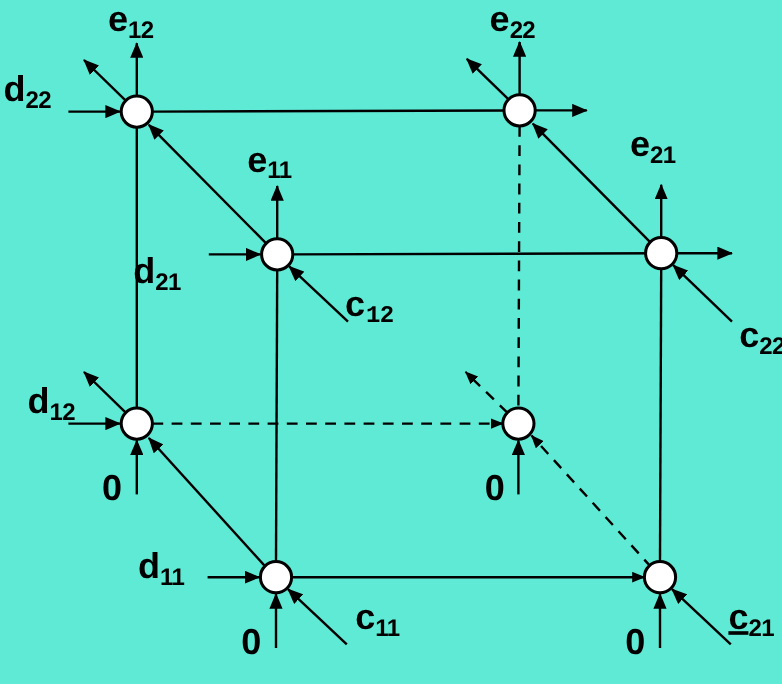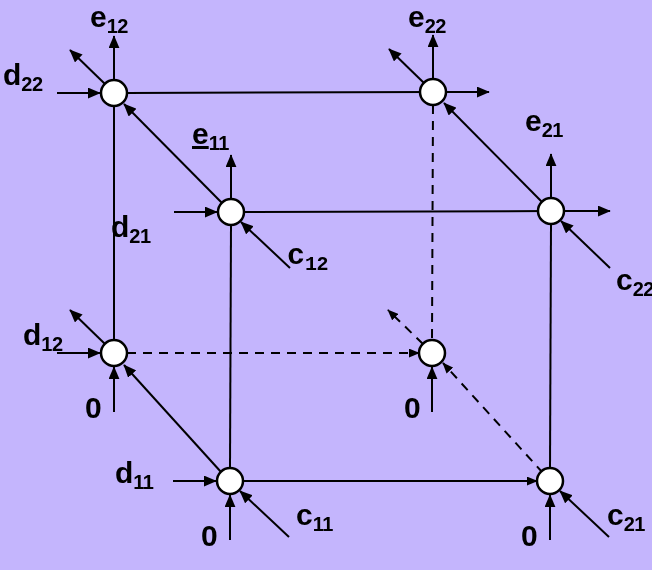--- a/index.html
+++ b/index.html
@@ -4,21 +4,21 @@
 <style>
   html, body {
     margin: 0;
     padding: 0;
     background: #ffffff;
   }
   #stage {
     position: relative;
     width: 652px;
     height: 570px;
-    background: #c4b5fd;
+    background: #5eead4;
     overflow: hidden;
     font-family: "Liberation Sans", sans-serif;
   }
   #diagram-svg {
     position: absolute;
     left: 0;
     top: 0;
     width: 652px;
     height: 570px;
   }
@@ -148,21 +148,21 @@
 
   <div class="lbl" style="left:90px; top:2px;">
     <span>e</span><span class="sub">12</span>
   </div>
   <div class="lbl" style="left:408px; top:2px;">
     <span>e</span><span class="sub">22</span>
   </div>
   <div class="lbl" style="left:3px; top:60px;">
     <span>d</span><span class="sub">22</span>
   </div>
-  <div class="lbl" style="left:192px; top:119px;text-decoration:underline;">
+  <div class="lbl" style="left:206px; top:119px;">
     <span>e</span><span class="sub">11</span>
   </div>
   <div class="lbl" style="left:525px; top:106px;">
     <span>e</span><span class="sub">21</span>
   </div>
   <div class="lbl" style="left:111px; top:212px;">
     <span>d</span><span class="sub">21</span>
   </div>
   <div class="lbl" style="left:287px; top:241px;font-family:Liberation Mono, monospace;">
     <span>c</span><span class="sub">12</span>
@@ -172,21 +172,21 @@
   </div>
   <div class="lbl" style="left:3px; top:320px;margin-left:20px;">
     <span>d</span><span class="sub">12</span>
   </div>
   <div class="lbl" style="left:115px; top:458px;">
     <span>d</span><span class="sub">11</span>
   </div>
   <div class="lbl" style="left:296px; top:500px;">
     <span>c</span><span class="sub">11</span>
   </div>
-  <div class="lbl" style="left:607px; top:500px;">
+  <div class="lbl" style="left:607px; top:500px;text-decoration:underline;">
     <span>c</span><span class="sub">21</span>
   </div>
 
   <div class="lbl lbl-zero" style="left:85px; top:393px;">0</div>
   <div class="lbl lbl-zero" style="left:404px; top:393px;">0</div>
   <div class="lbl lbl-zero" style="left:201px; top:521px;">0</div>
   <div class="lbl lbl-zero" style="left:521px; top:521px;">0</div>
 
 </div>
 

